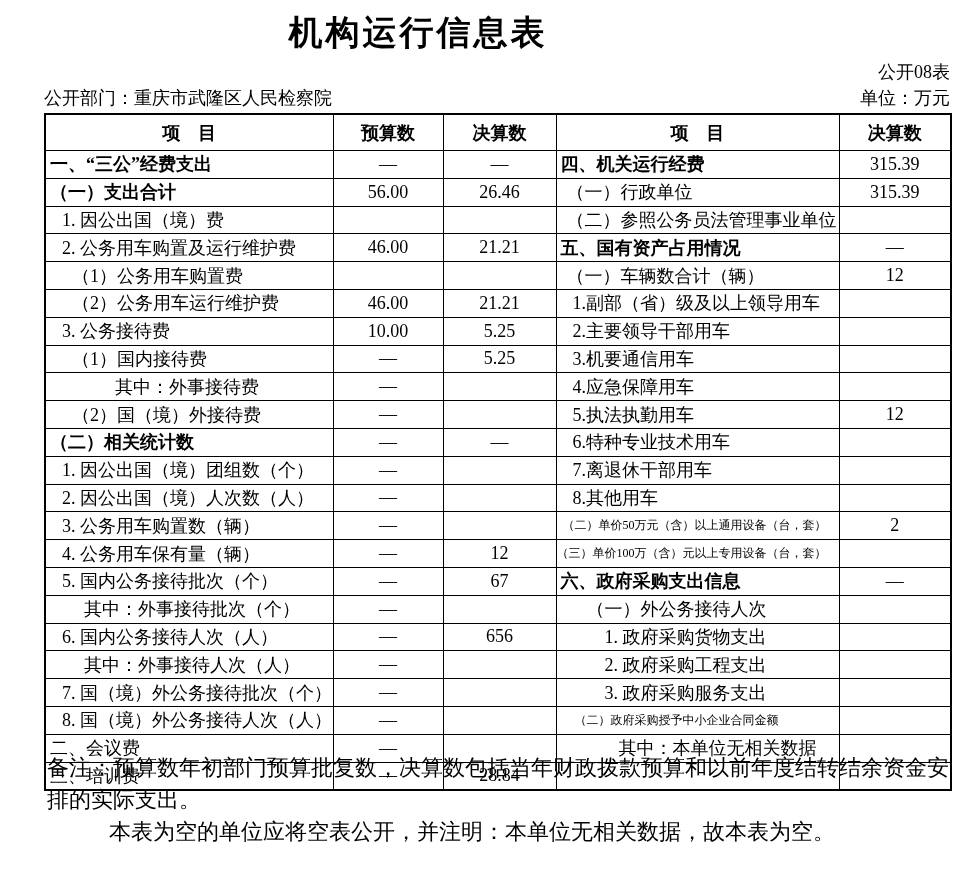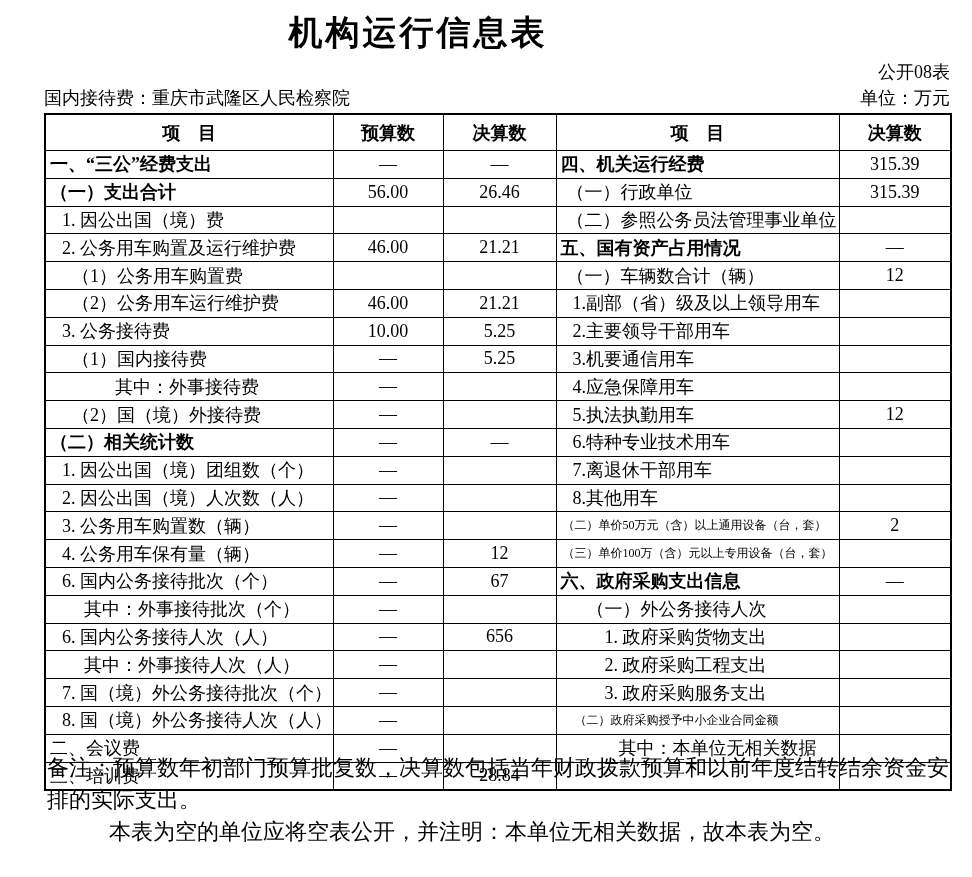--- a/index.html
+++ b/index.html
@@ -57,21 +57,21 @@
     font-size: 22px; line-height: 1.45;
   }
   .notes .n2 { padding-left: 62px; }
 </style>
 </head>
 <body>
 
 <div class="title">机构运行信息表</div>
 <div class="code-line">公开08表</div>
 <div class="meta-line">
-  <span>国内接待费：重庆市武隆区人民检察院</span>
+  <span>公开部门：重庆市武隆区人民检察院</span>
   <span>单位：万元</span>
 </div>
 
 <table class="info">
   <colgroup>
     <col style="width:288px">
     <col style="width:110px">
     <col style="width:113px">
     <col style="width:283px">
     <col style="width:112px">
@@ -181,25 +181,25 @@
         <td class="lab" style="padding-left: 16px;">3. 公务用车购置数（辆）</td>
         <td class="num">—</td>
         <td class="num"></td>
         <td class="lab s" style="padding-left: 6px;">（二）单价50万元（含）以上通用设备（台，套）</td>
         <td class="num">2</td>
       </tr>
       <tr class="data-row">
         <td class="lab" style="padding-left: 16px;">4. 公务用车保有量（辆）</td>
         <td class="num">—</td>
         <td class="num">12</td>
-        <td class="lab s" style="padding-left: 6px;">（三）单价100万（含）元以上专用设备（台，套）</td>
-        <td class="num"></td>
-      </tr>
-      <tr class="data-row">
-        <td class="lab" style="padding-left: 16px;">6. 国内公务接待批次（个）</td>
+        <td class="lab s" style="">（三）单价100万（含）元以上专用设备（台，套）</td>
+        <td class="num"></td>
+      </tr>
+      <tr class="data-row">
+        <td class="lab" style="padding-left: 16px;">5. 国内公务接待批次（个）</td>
         <td class="num">—</td>
         <td class="num">67</td>
         <td class="lab b" style="padding-left: 4px;">六、政府采购支出信息</td>
         <td class="num">—</td>
       </tr>
       <tr class="data-row">
         <td class="lab" style="padding-left: 38px;">其中：外事接待批次（个）</td>
         <td class="num">—</td>
         <td class="num"></td>
         <td class="lab" style="padding-left: 30px;">（一）外公务接待人次</td>

